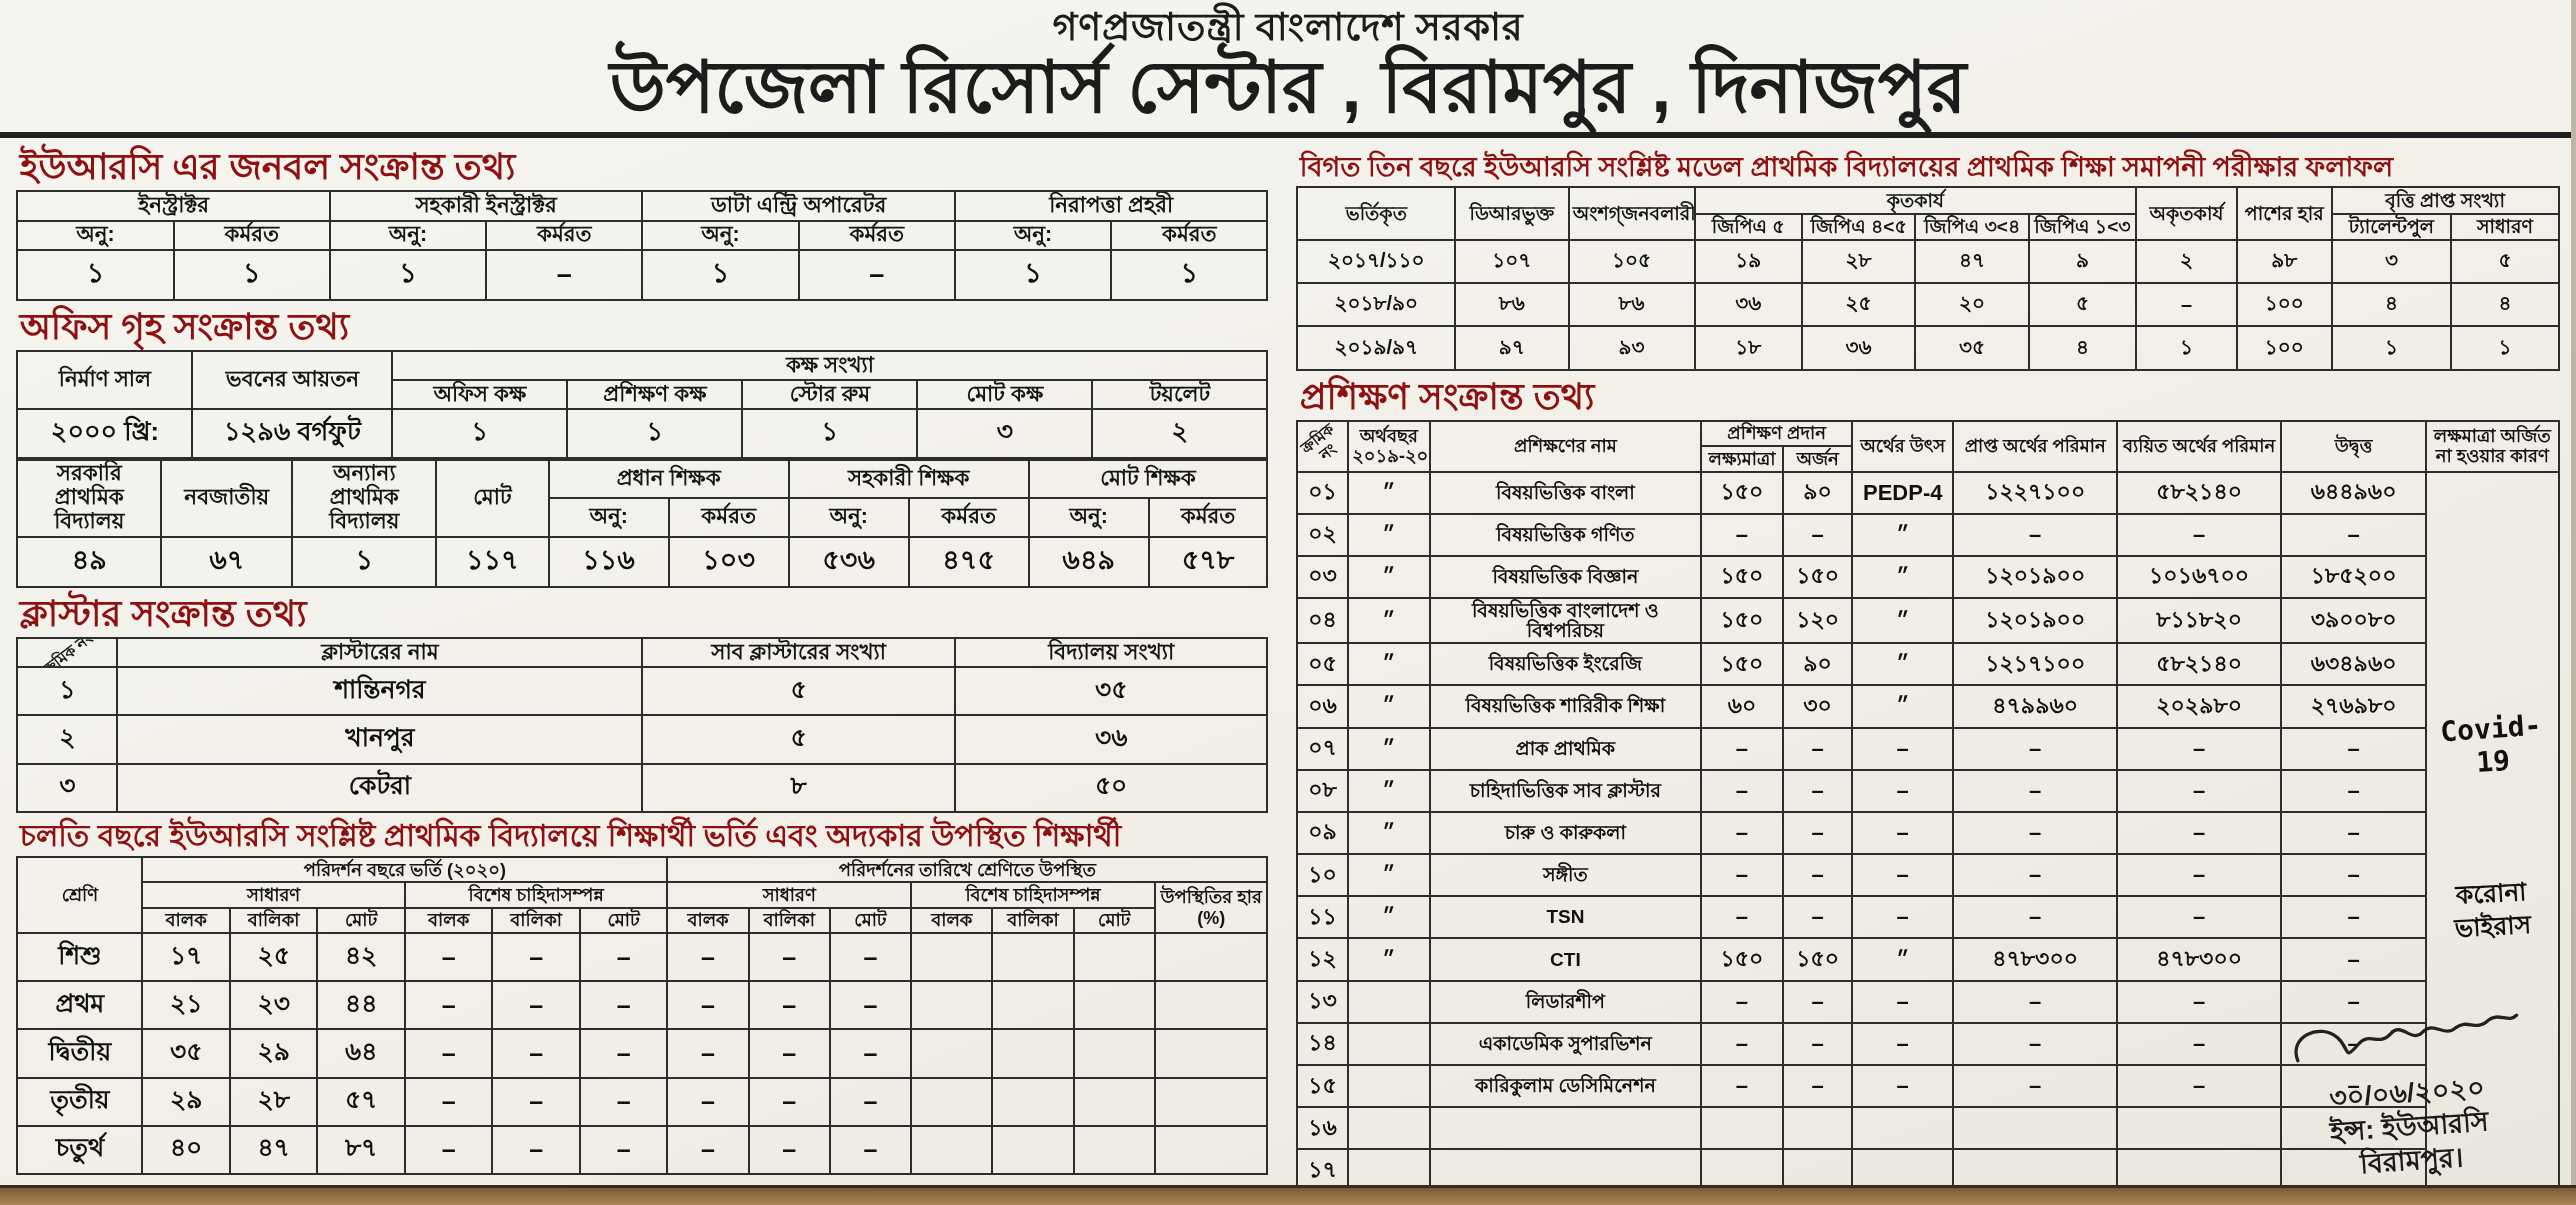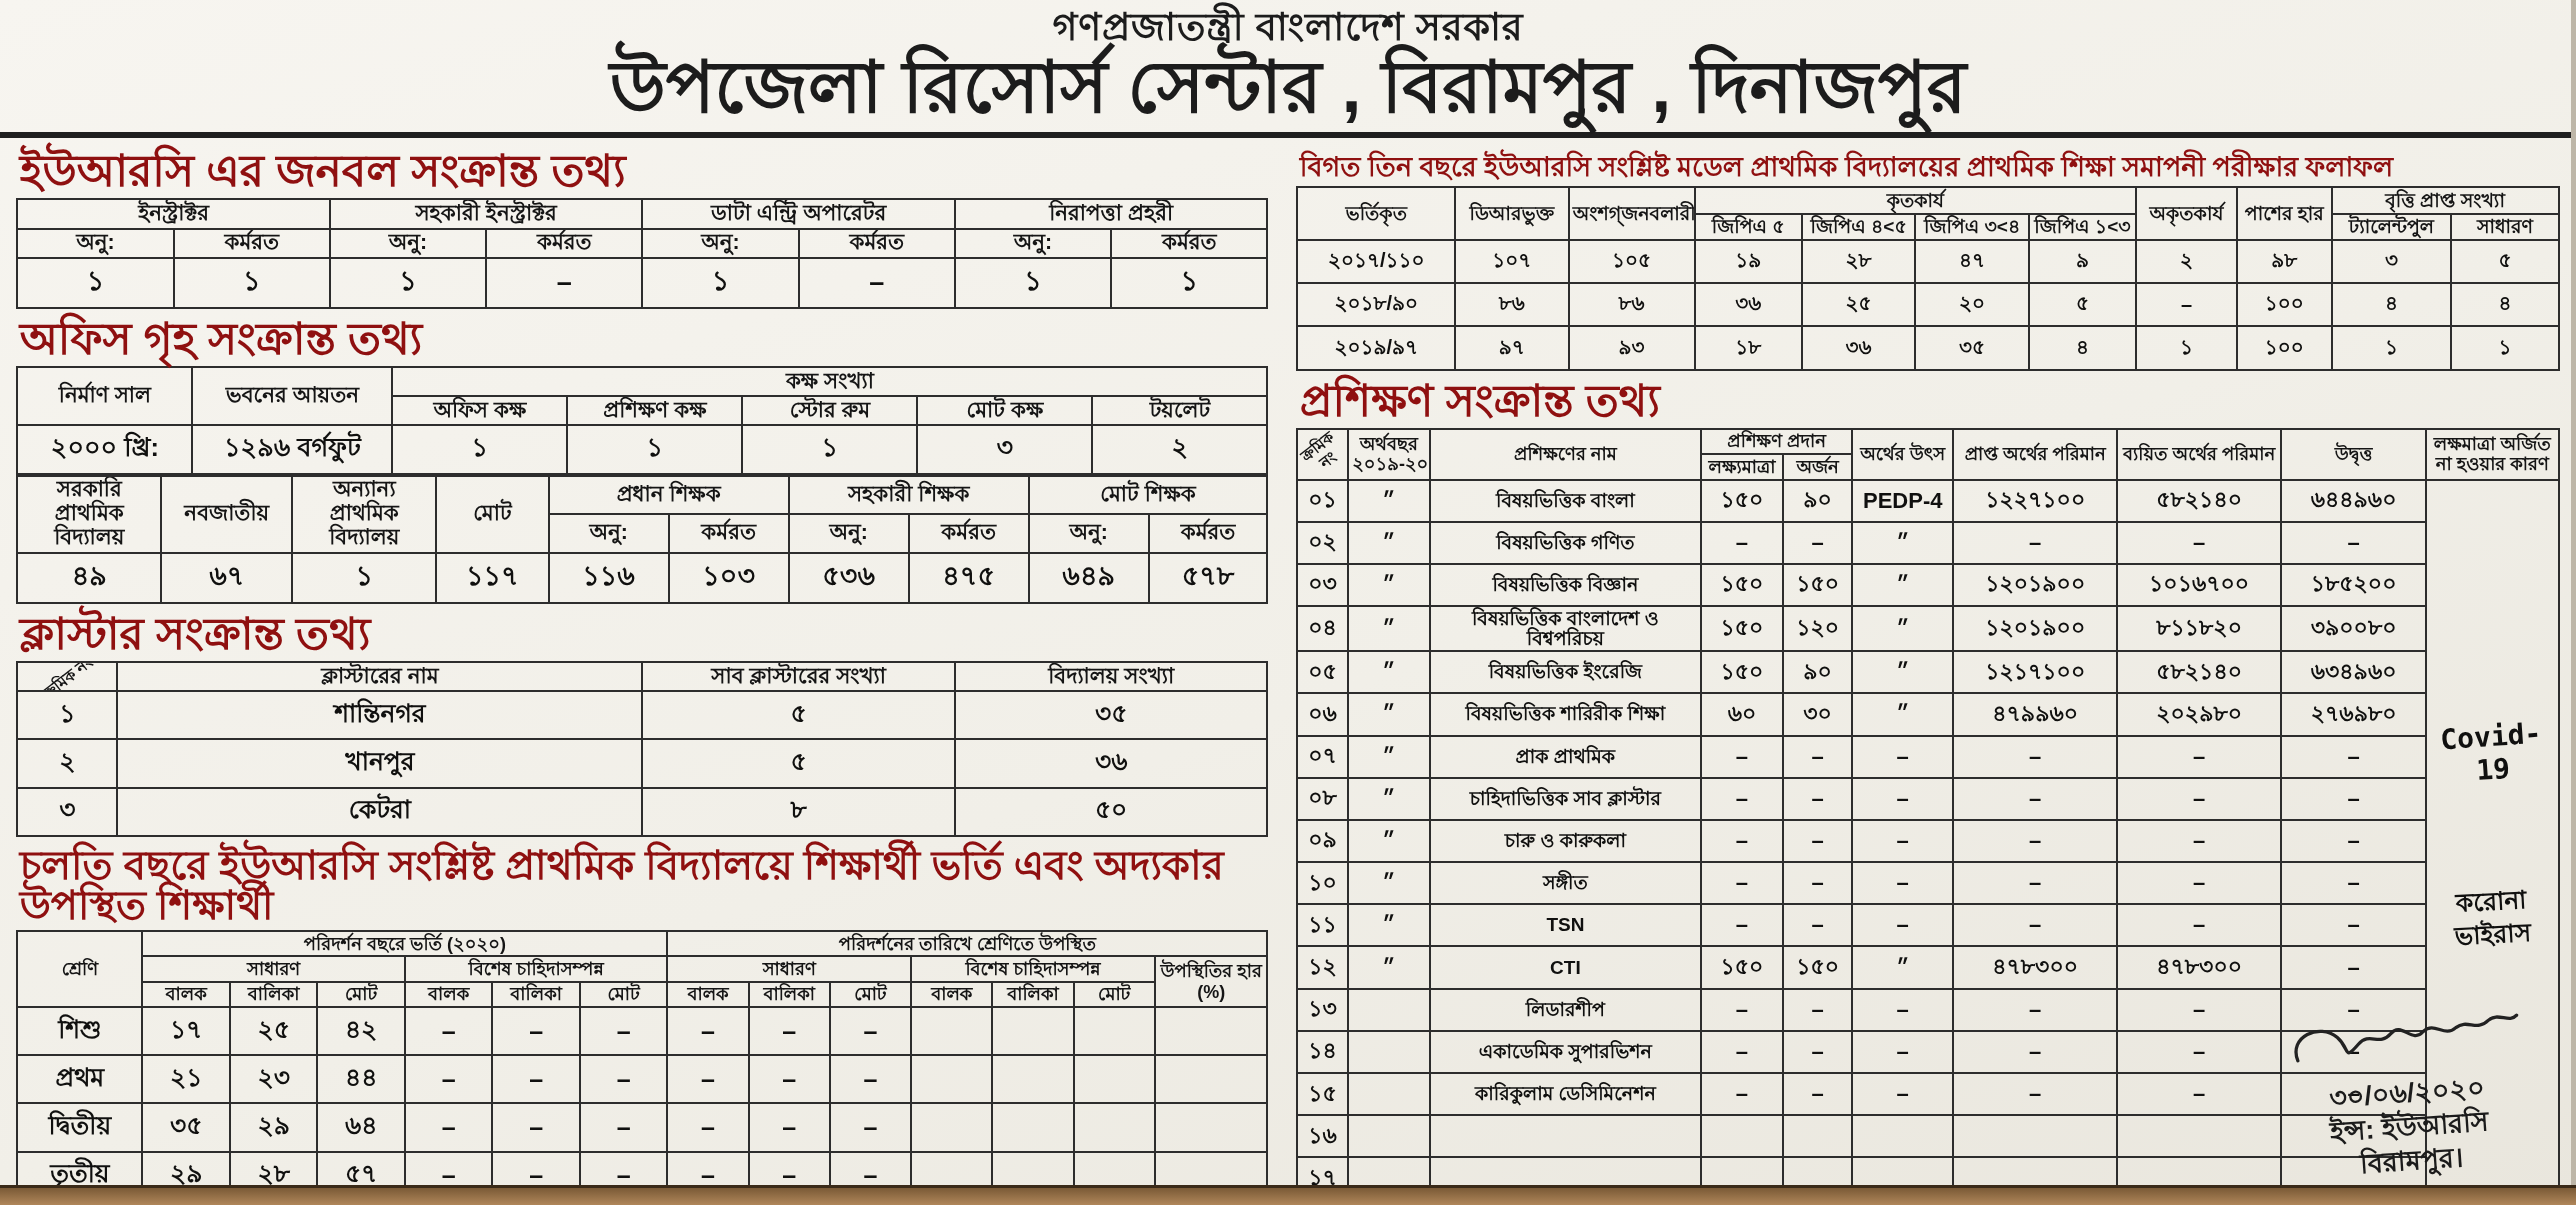--- a/index.html
+++ b/index.html
@@ -8,22 +8,22 @@
   .wood{position:absolute;left:0;right:0;bottom:0;height:18px;border-top:3.3px solid #3a2a18;
     background:linear-gradient(180deg,#7a5a36,#b3895c);}
   .edge-right{position:absolute;top:0;bottom:0;right:0;width:5px;background:#bdb6a8;}
   .header{text-align:center;padding-top:8.2px;line-height:1.05;}
   .h-gov{font-size:38px;font-weight:700;letter-spacing:0.8px;}
   .h-org{font-size:72px;font-weight:700;margin-top:1.6px;}
   .h-rule{border-bottom:6.6px solid #1f1f1f;margin-top:6.6px;}
   .cols{display:flex;gap:28px;padding:3.3px 16.4px 0 16.4px;}
   .left{width:1252px;flex:none;}
   .right{flex:1;min-width:0;}
-  .sec-title{color:#8f1010;font-weight:700;font-size:44px;margin:8.2px 0 5px 3.3px;line-height:1.0;}
-  .sec-title.small{font-size:40px;}
+  .sec-title{color:#8f1010;font-weight:700;font-size:36px;margin:8.2px 0 5px 3.3px;line-height:1.0;}
+  .sec-title.small{font-size:30px;}
   .sec-title.xsmall{font-size:27px;margin-top:13px;}
   table{border-collapse:collapse;width:100%;table-layout:fixed;background:transparent;}
   th,td{border:2.5px solid #2d2d2d;padding:1.6px 3.3px;text-align:center;vertical-align:middle;overflow:hidden;}
   th{font-weight:700;font-size:21.4px;line-height:1.12;color:#151515;}
   td{font-size:27px;font-weight:600;color:#10100f;}
   .tbl-staff td{height:43px;}
   .tbl-office td{height:41px;font-size:25.5px;}
   .tbl-school td{height:44px;}
   .tbl-cluster td{height:36px;font-size:25px;}
   .tbl-enroll th{font-size:18px;}

